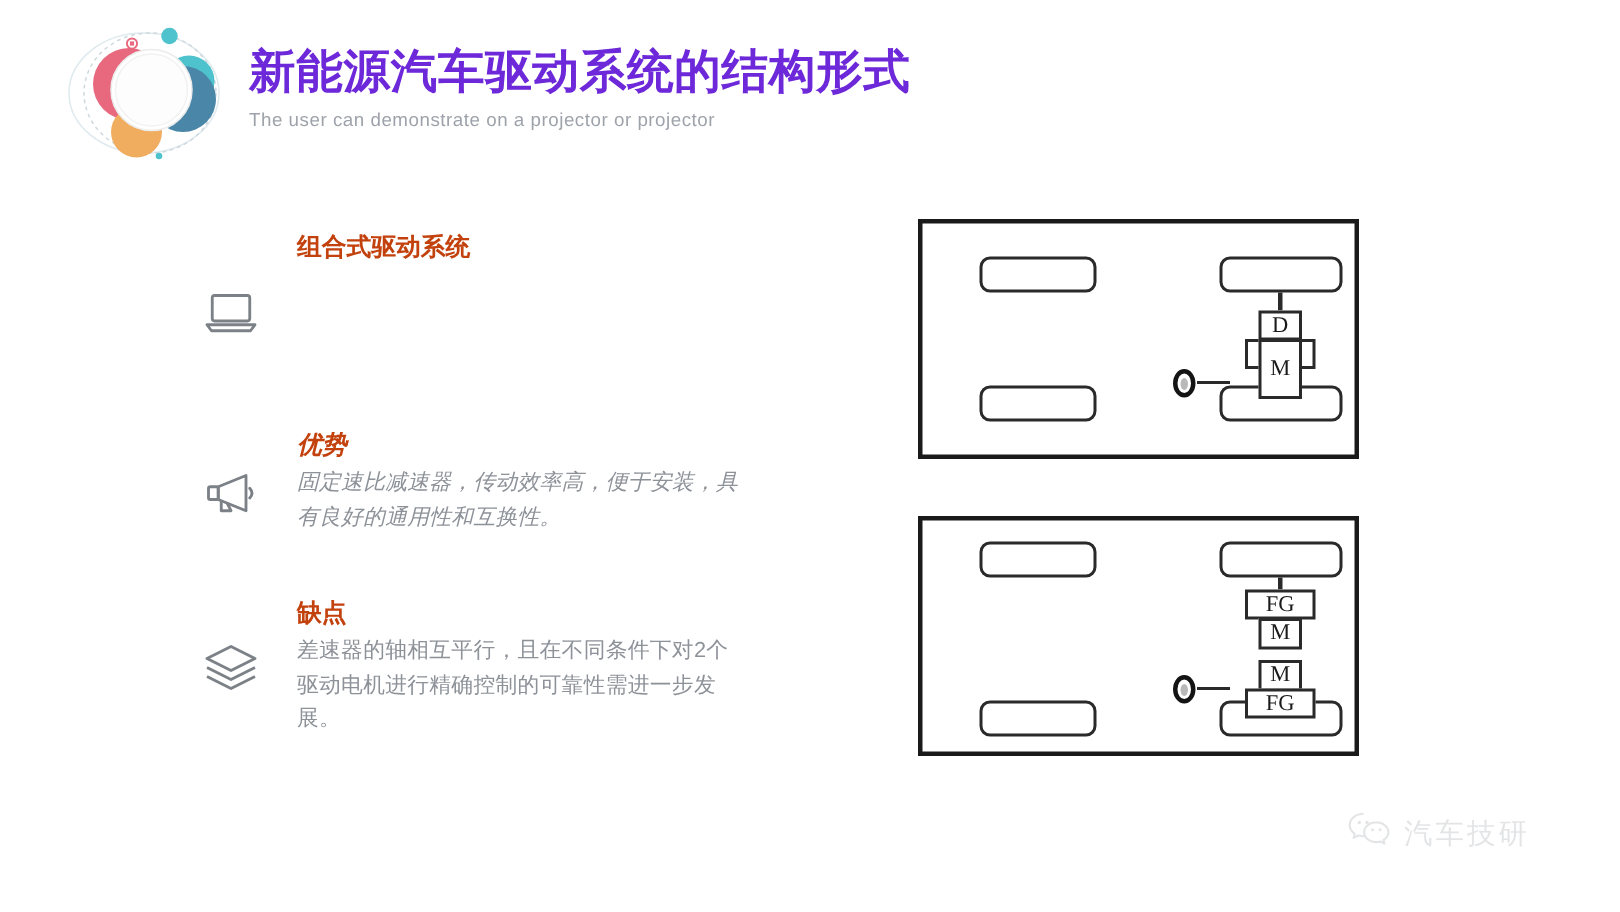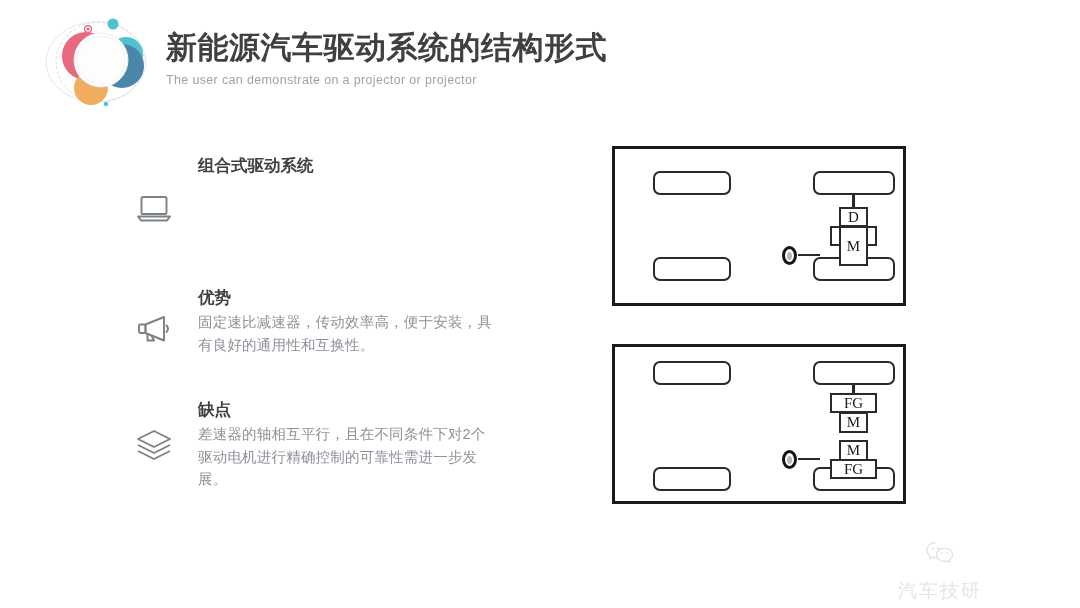--- a/index.html
+++ b/index.html
@@ -27,21 +27,21 @@
     width: 120px; height: 100px;
   }
   #title-block {
     position: absolute;
     left: 166px; top: 30px;
     width: 700px;
   }
   #slide-title {
     font-size: 31px;
     font-weight: bold;
-    color: #404040;
+    color: #6d28d9;
     letter-spacing: 0.5px;
     line-height: 1.15;
     white-space: nowrap;
   }
   #slide-subtitle {
     margin-top: 7px;
     font-size: 12.5px;
     color: #9ea3ab;
     letter-spacing: 0.35px;
     white-space: nowrap;
@@ -64,21 +64,21 @@
     display: flex;
     align-items: center;
     justify-content: center;
   }
   .feature-body {
     margin-left: 78px;
   }
   .feature-title {
     font-size: 16.5px;
     font-weight: bold;
-    color: #404040;
+    color: #c2410c;
     line-height: 1.25;
     margin-bottom: 3px;
   }
   .feature-text {
     font-size: 14.5px;
     color: #8d9299;
     line-height: 1.58;
     letter-spacing: 0.2px;
   }
 
@@ -134,21 +134,20 @@
   }
 
   
   #watermark {
     position: absolute;
     left: 898px; top: 540px;
     display: flex;
     align-items: center;
     gap: 8px;
     opacity: 0.5;
-    flex-direction: column;
   }
   #watermark-text {
     font-size: 19px;
     color: #c9cbce;
     letter-spacing: 2px;
   }
 </style>
 </head>
 <body>
 
@@ -188,21 +187,21 @@
       <svg width="36" height="30" viewBox="0 0 36 30" xmlns="http://www.w3.org/2000/svg">
         <rect x="5.5" y="3" width="25" height="17" rx="1.6" fill="none" stroke="#7c8187" stroke-width="1.9"></rect>
         <path d="M2 22.5 L34 22.5 L31 26.5 L5 26.5 Z" fill="none" stroke="#7c8187" stroke-width="1.9" stroke-linejoin="round"></path>
       </svg>
     </div>
     <div class="feature-body">
       <div class="feature-title">组合式驱动系统</div>
     </div>
   </div>
 
-  <div class="feature" style="height:105px; margin-top:12px;">
+  <div class="feature" style="height:105px; margin-top:12px;font-style:italic;">
     <div class="feature-icon" style="top:18px;">
       <svg width="38" height="32" viewBox="0 0 38 32" xmlns="http://www.w3.org/2000/svg">
         <path d="M29 4 L10.5 11.5 L10.5 20 L29 27.5 Z" fill="none" stroke="#7c8187" stroke-width="1.9" stroke-linejoin="round"></path>
         <rect x="4" y="11.5" width="6.5" height="8.5" rx="1.2" fill="none" stroke="#7c8187" stroke-width="1.9"></rect>
         <path d="M12.5 20.5 L12.5 27.5 L19 27.5 L16.5 22.5" fill="none" stroke="#7c8187" stroke-width="1.9" stroke-linejoin="round"></path>
         <path d="M31.5 12.5 q3 3.3 0 6.5" fill="none" stroke="#7c8187" stroke-width="1.9" stroke-linecap="round"></path>
       </svg>
     </div>
     <div class="feature-body">
       <div class="feature-title">优势</div>

